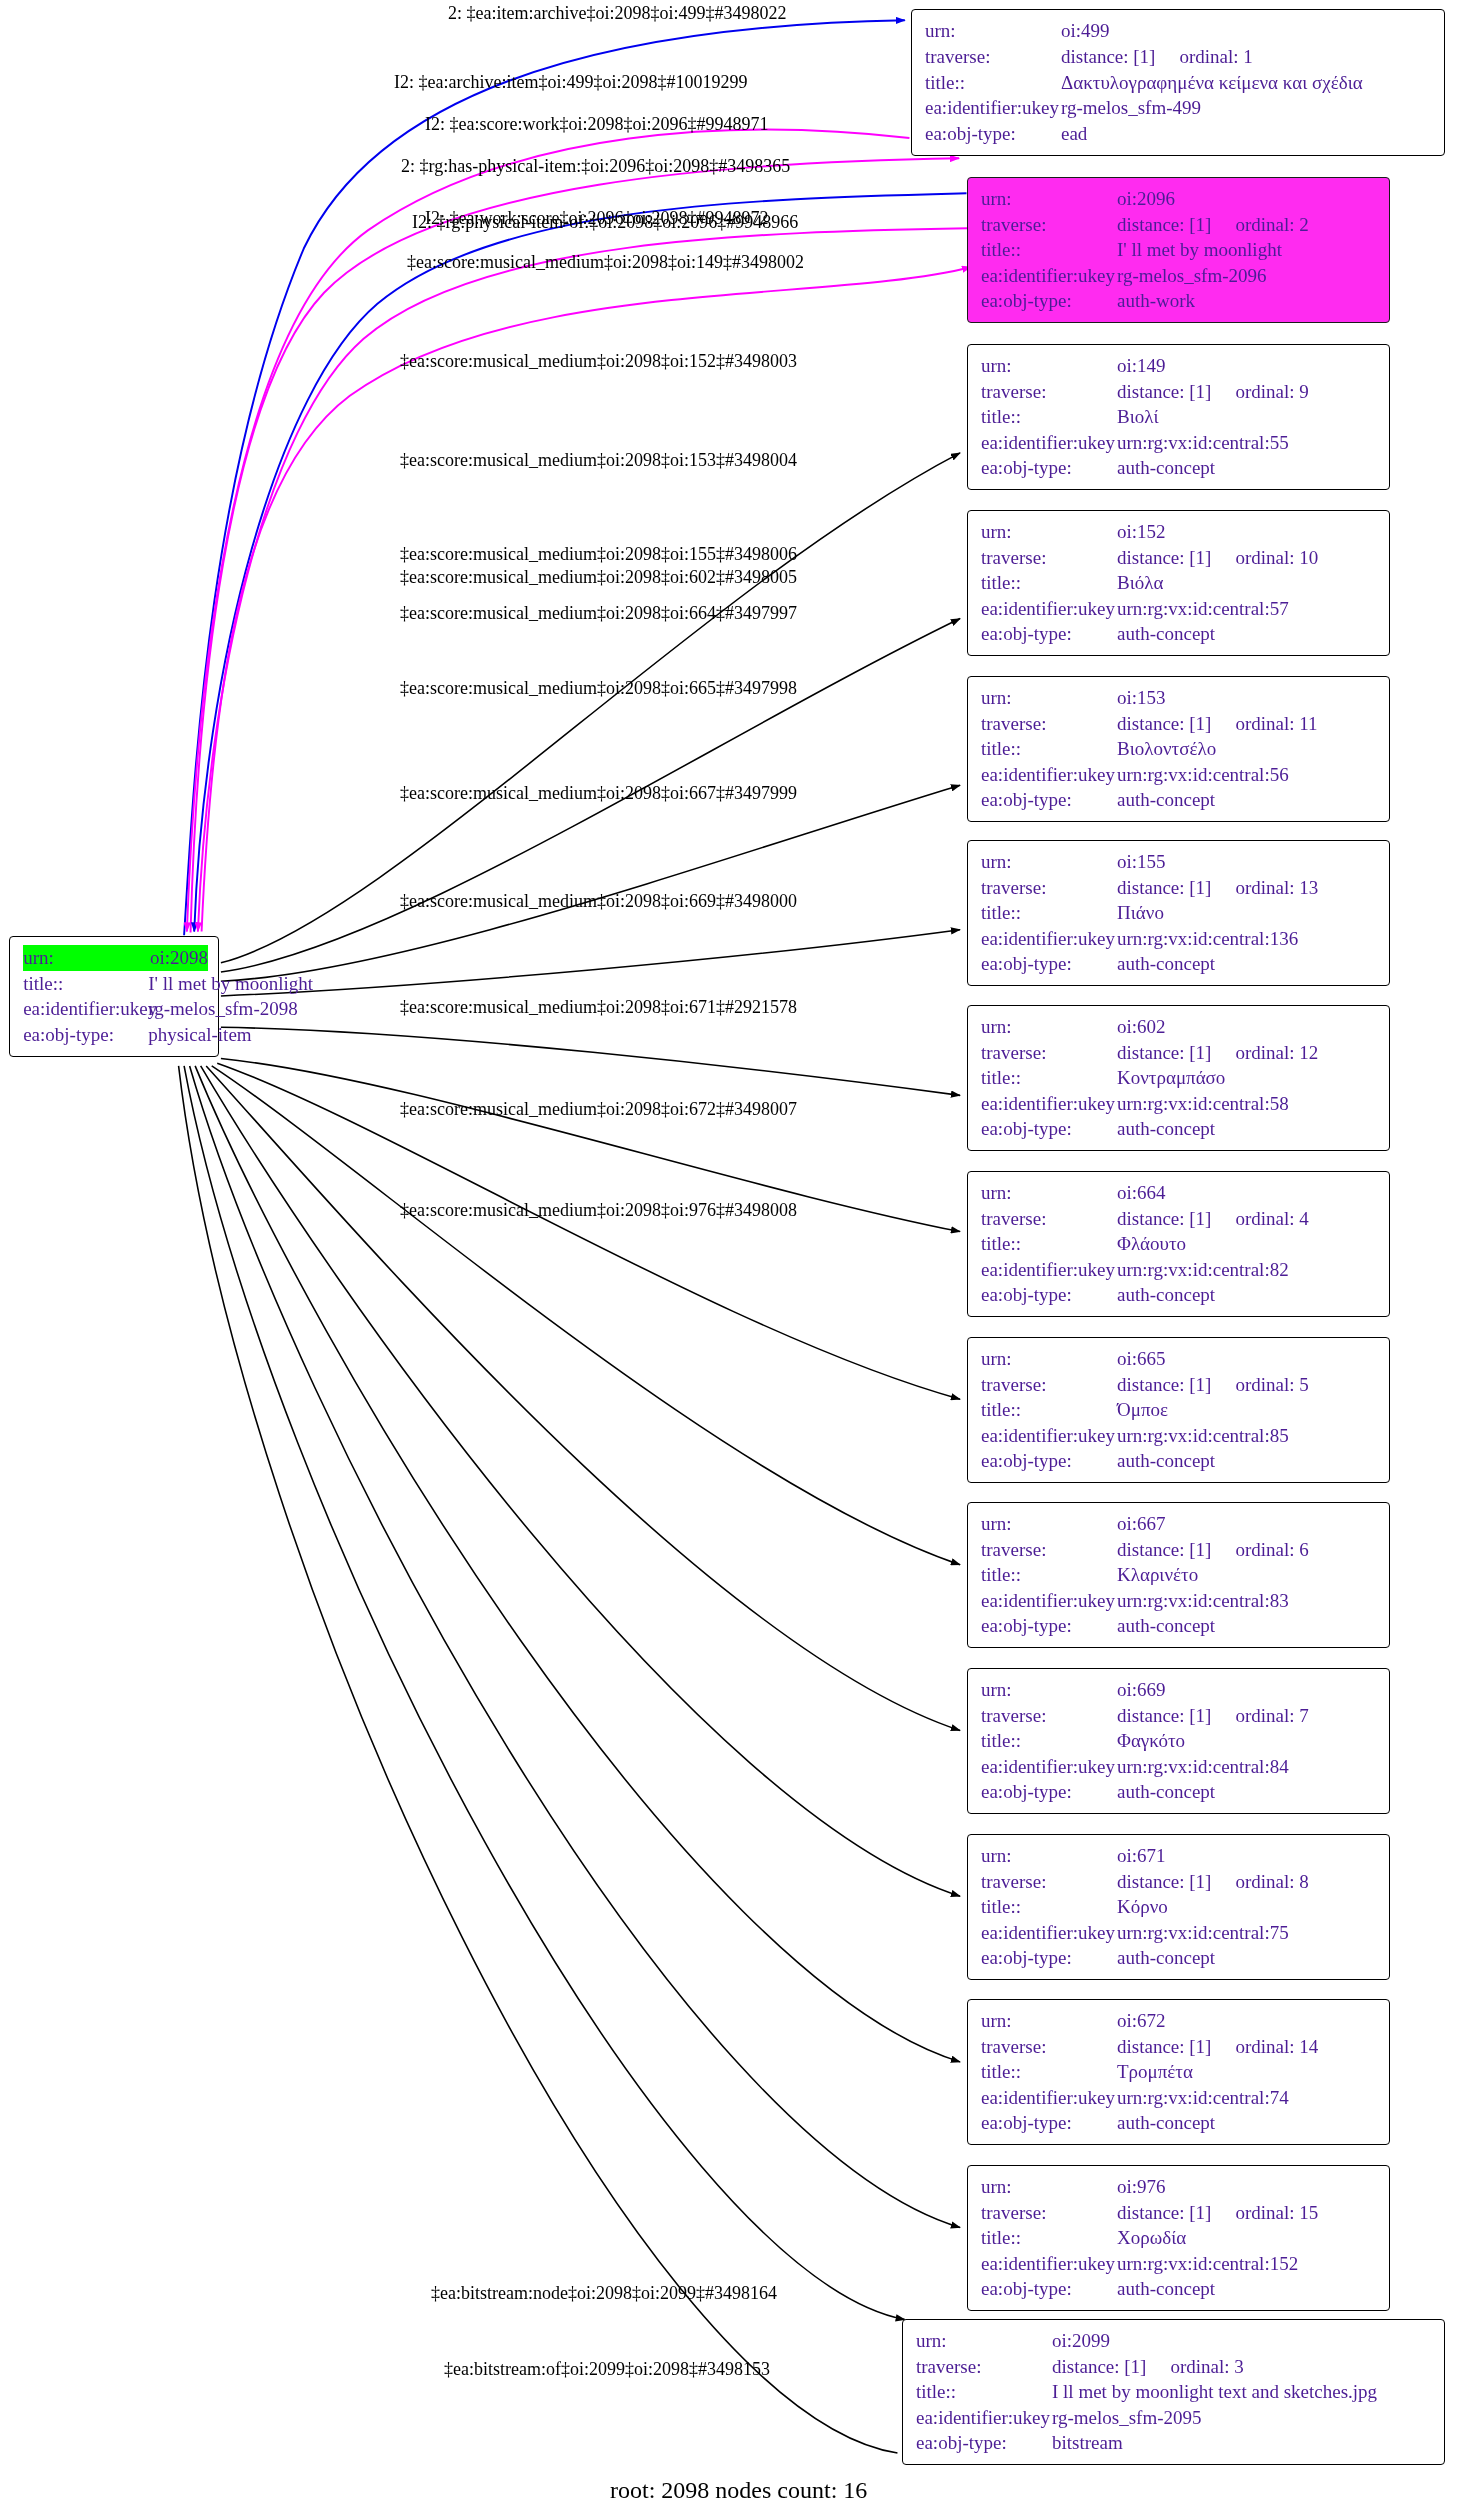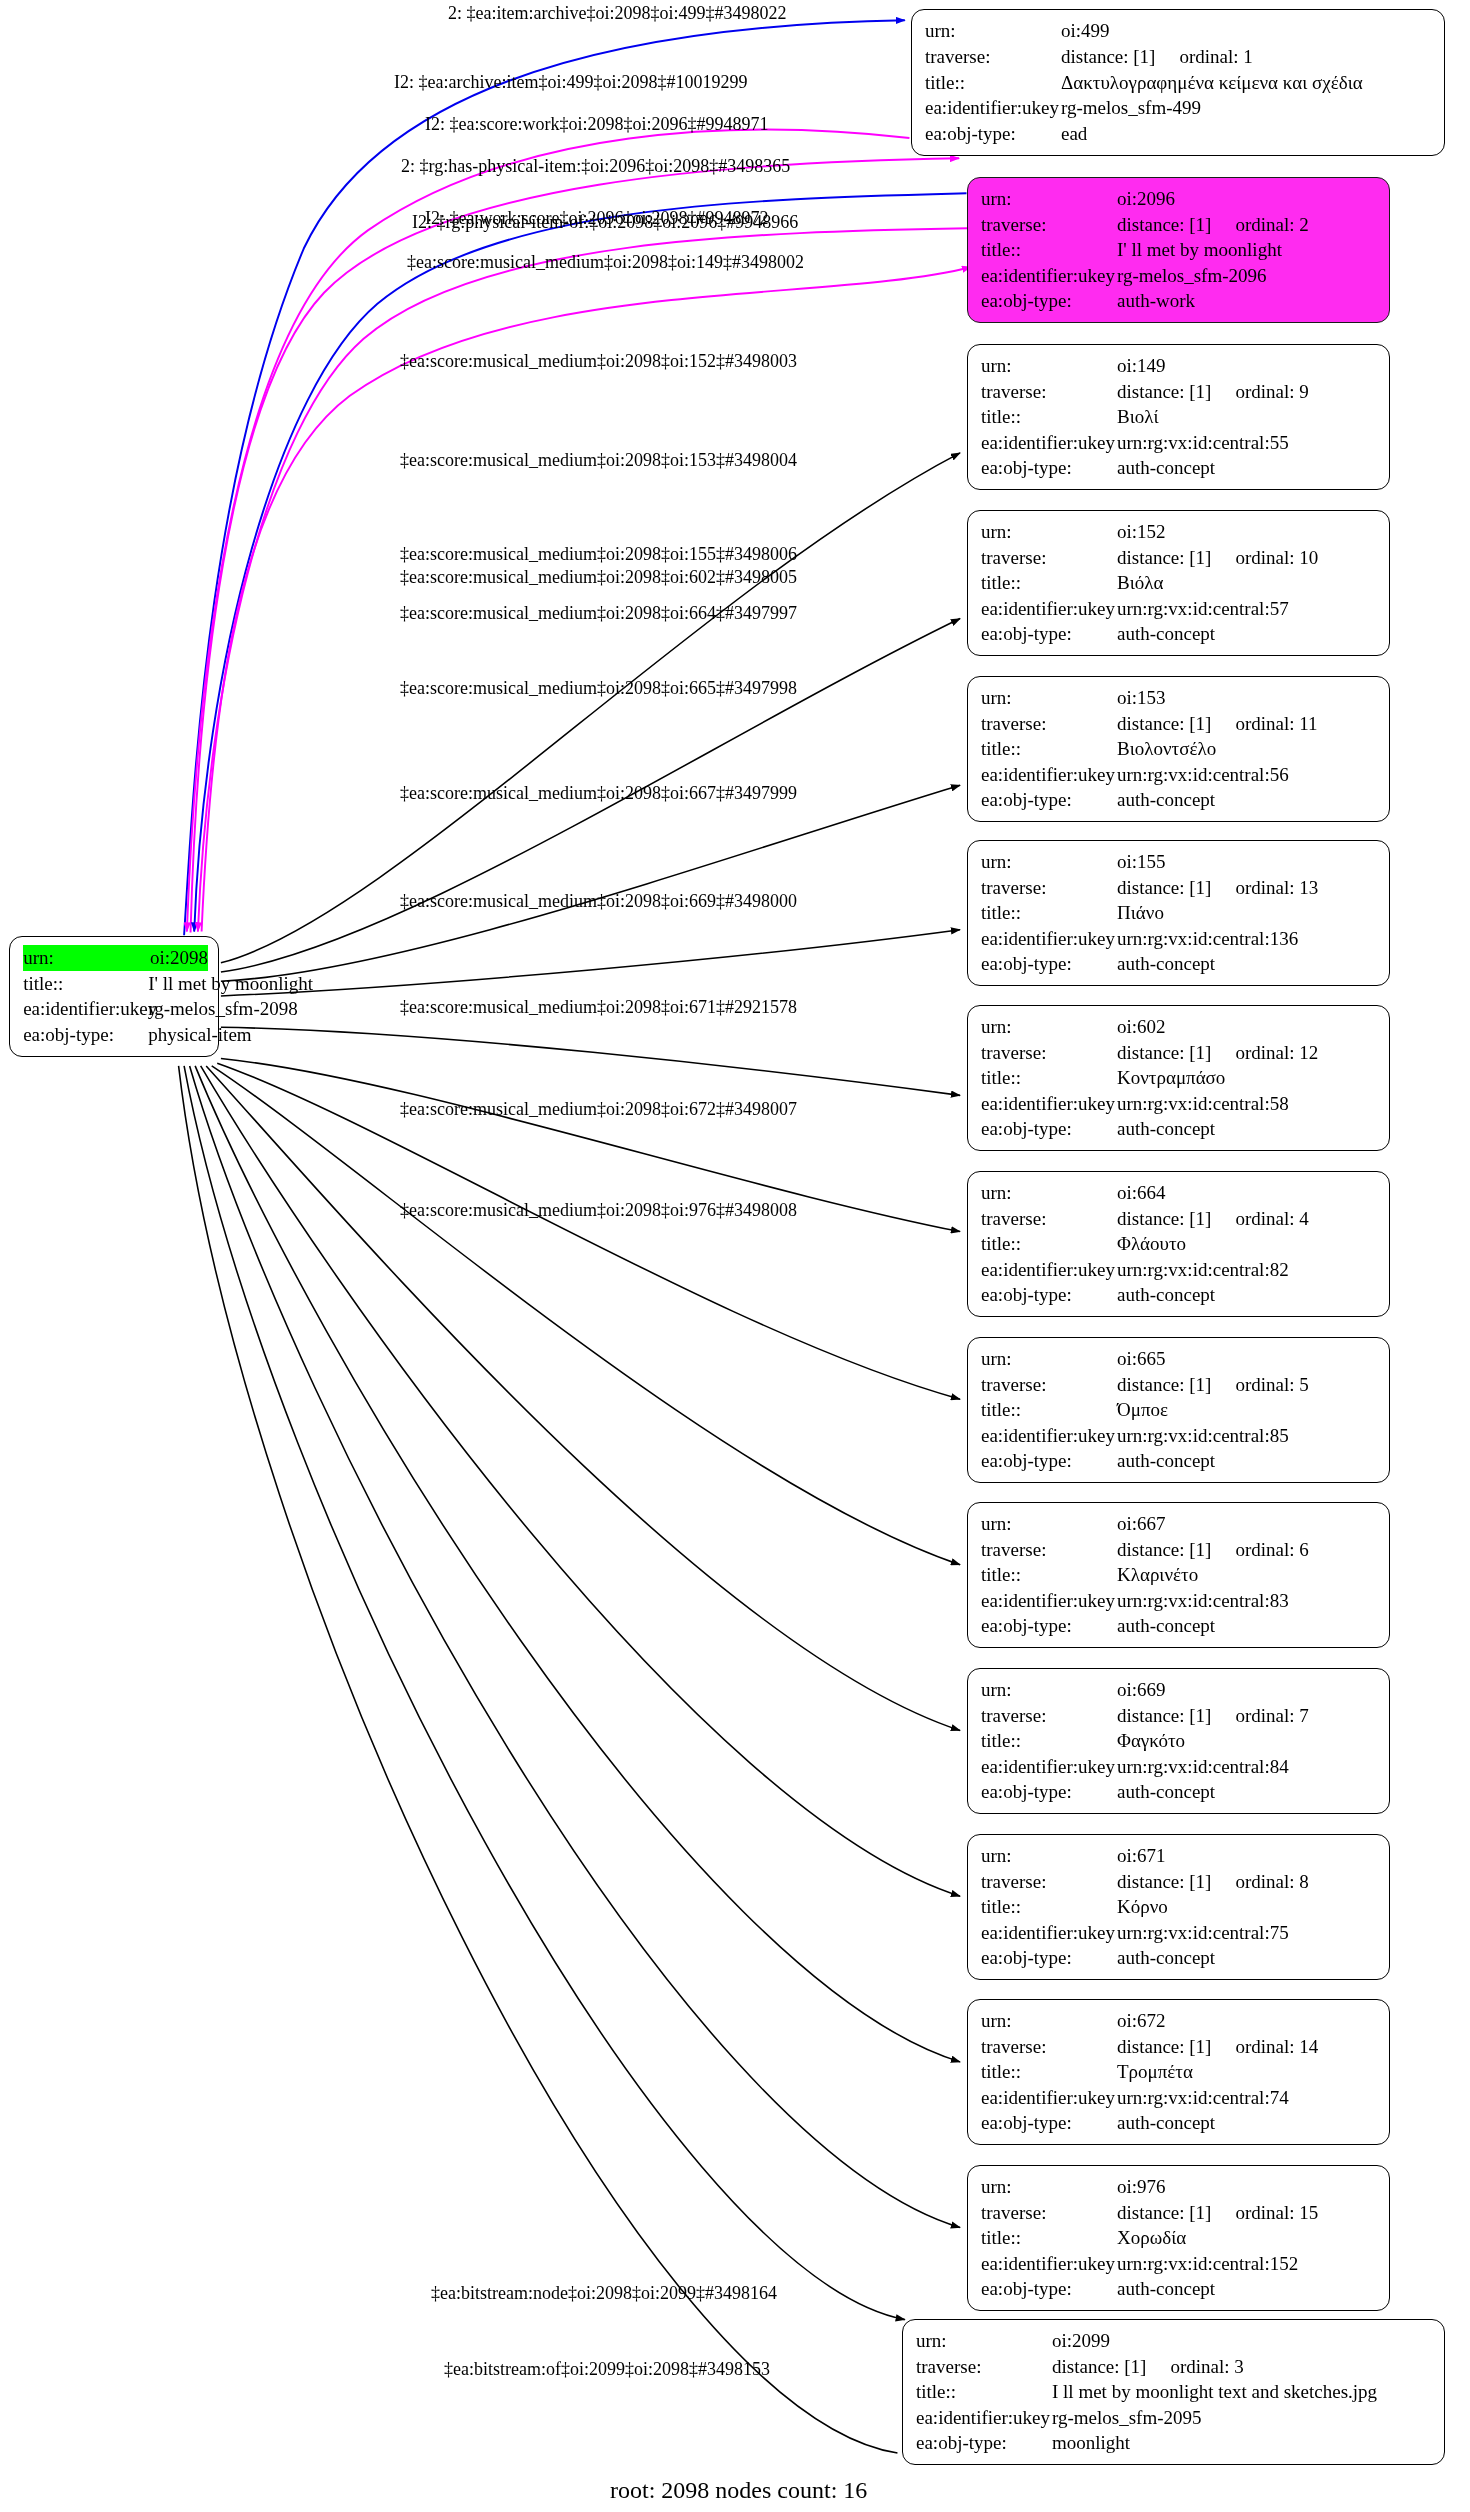--- a/index.html
+++ b/index.html
@@ -22,26 +22,26 @@
     left: 0;
     top: 0;
     width: 1470px;
     height: 2512px;
     pointer-events: none;
   }
   .node {
     position: absolute;
     box-sizing: border-box;
     border: 1.5px solid #000000;
-    border-radius: 13px;
+    border-radius: 4px;
     background: #ffffff;
     padding: 8.3px 11px 8.3px 13px;
     font-size: 19px;
     line-height: 1.345;
-    color: #000000;
+    color: #4c1d95;
     white-space: nowrap;
   }
   .node.magenta {
     background: #ff2bf0;
     border-color: #1a1a1a;
   }
   .node .row {
     display: flex;
     align-items: baseline;
   }
@@ -478,21 +478,21 @@
     <div class="row">
         <span class="k">title::</span>
         <span class="v">I ll met by moonlight text and sketches.jpg</span>
       </div>
     <div class="row">
         <span class="k">ea:identifier:ukey</span>
         <span class="v">rg-melos_sfm-2095</span>
       </div>
     <div class="row">
         <span class="k">ea:obj-type:</span>
-        <span class="v">moonlight</span>
+        <span class="v">bitstream</span>
       </div>
   </div>
 
   <div class="edge-label" style="left:448px;  top:2.8px;">2: ‡ea:item:archive‡oi:2098‡oi:499‡#3498022</div>
   <div class="edge-label" style="left:394px;  top:72px;">I2: ‡ea:archive:item‡oi:499‡oi:2098‡#10019299</div>
   <div class="edge-label" style="left:425px;  top:114px;">I2: ‡ea:score:work‡oi:2098‡oi:2096‡#9948971</div>
   <div class="edge-label" style="left:401px;  top:156px;">2: ‡rg:has-physical-item:‡oi:2096‡oi:2098‡#3498365</div>
   <div class="edge-label" style="left:425px;  top:184px;margin-top:24px;">I2: ‡ea:work:score‡oi:2096‡oi:2098‡#9948972</div>
   <div class="edge-label" style="left:412px;  top:212px;">I2: ‡rg:physical-item-of:‡oi:2098‡oi:2096‡#9948966</div>
   <div class="edge-label" style="left:407px;  top:252px;">‡ea:score:musical_medium‡oi:2098‡oi:149‡#3498002</div>

